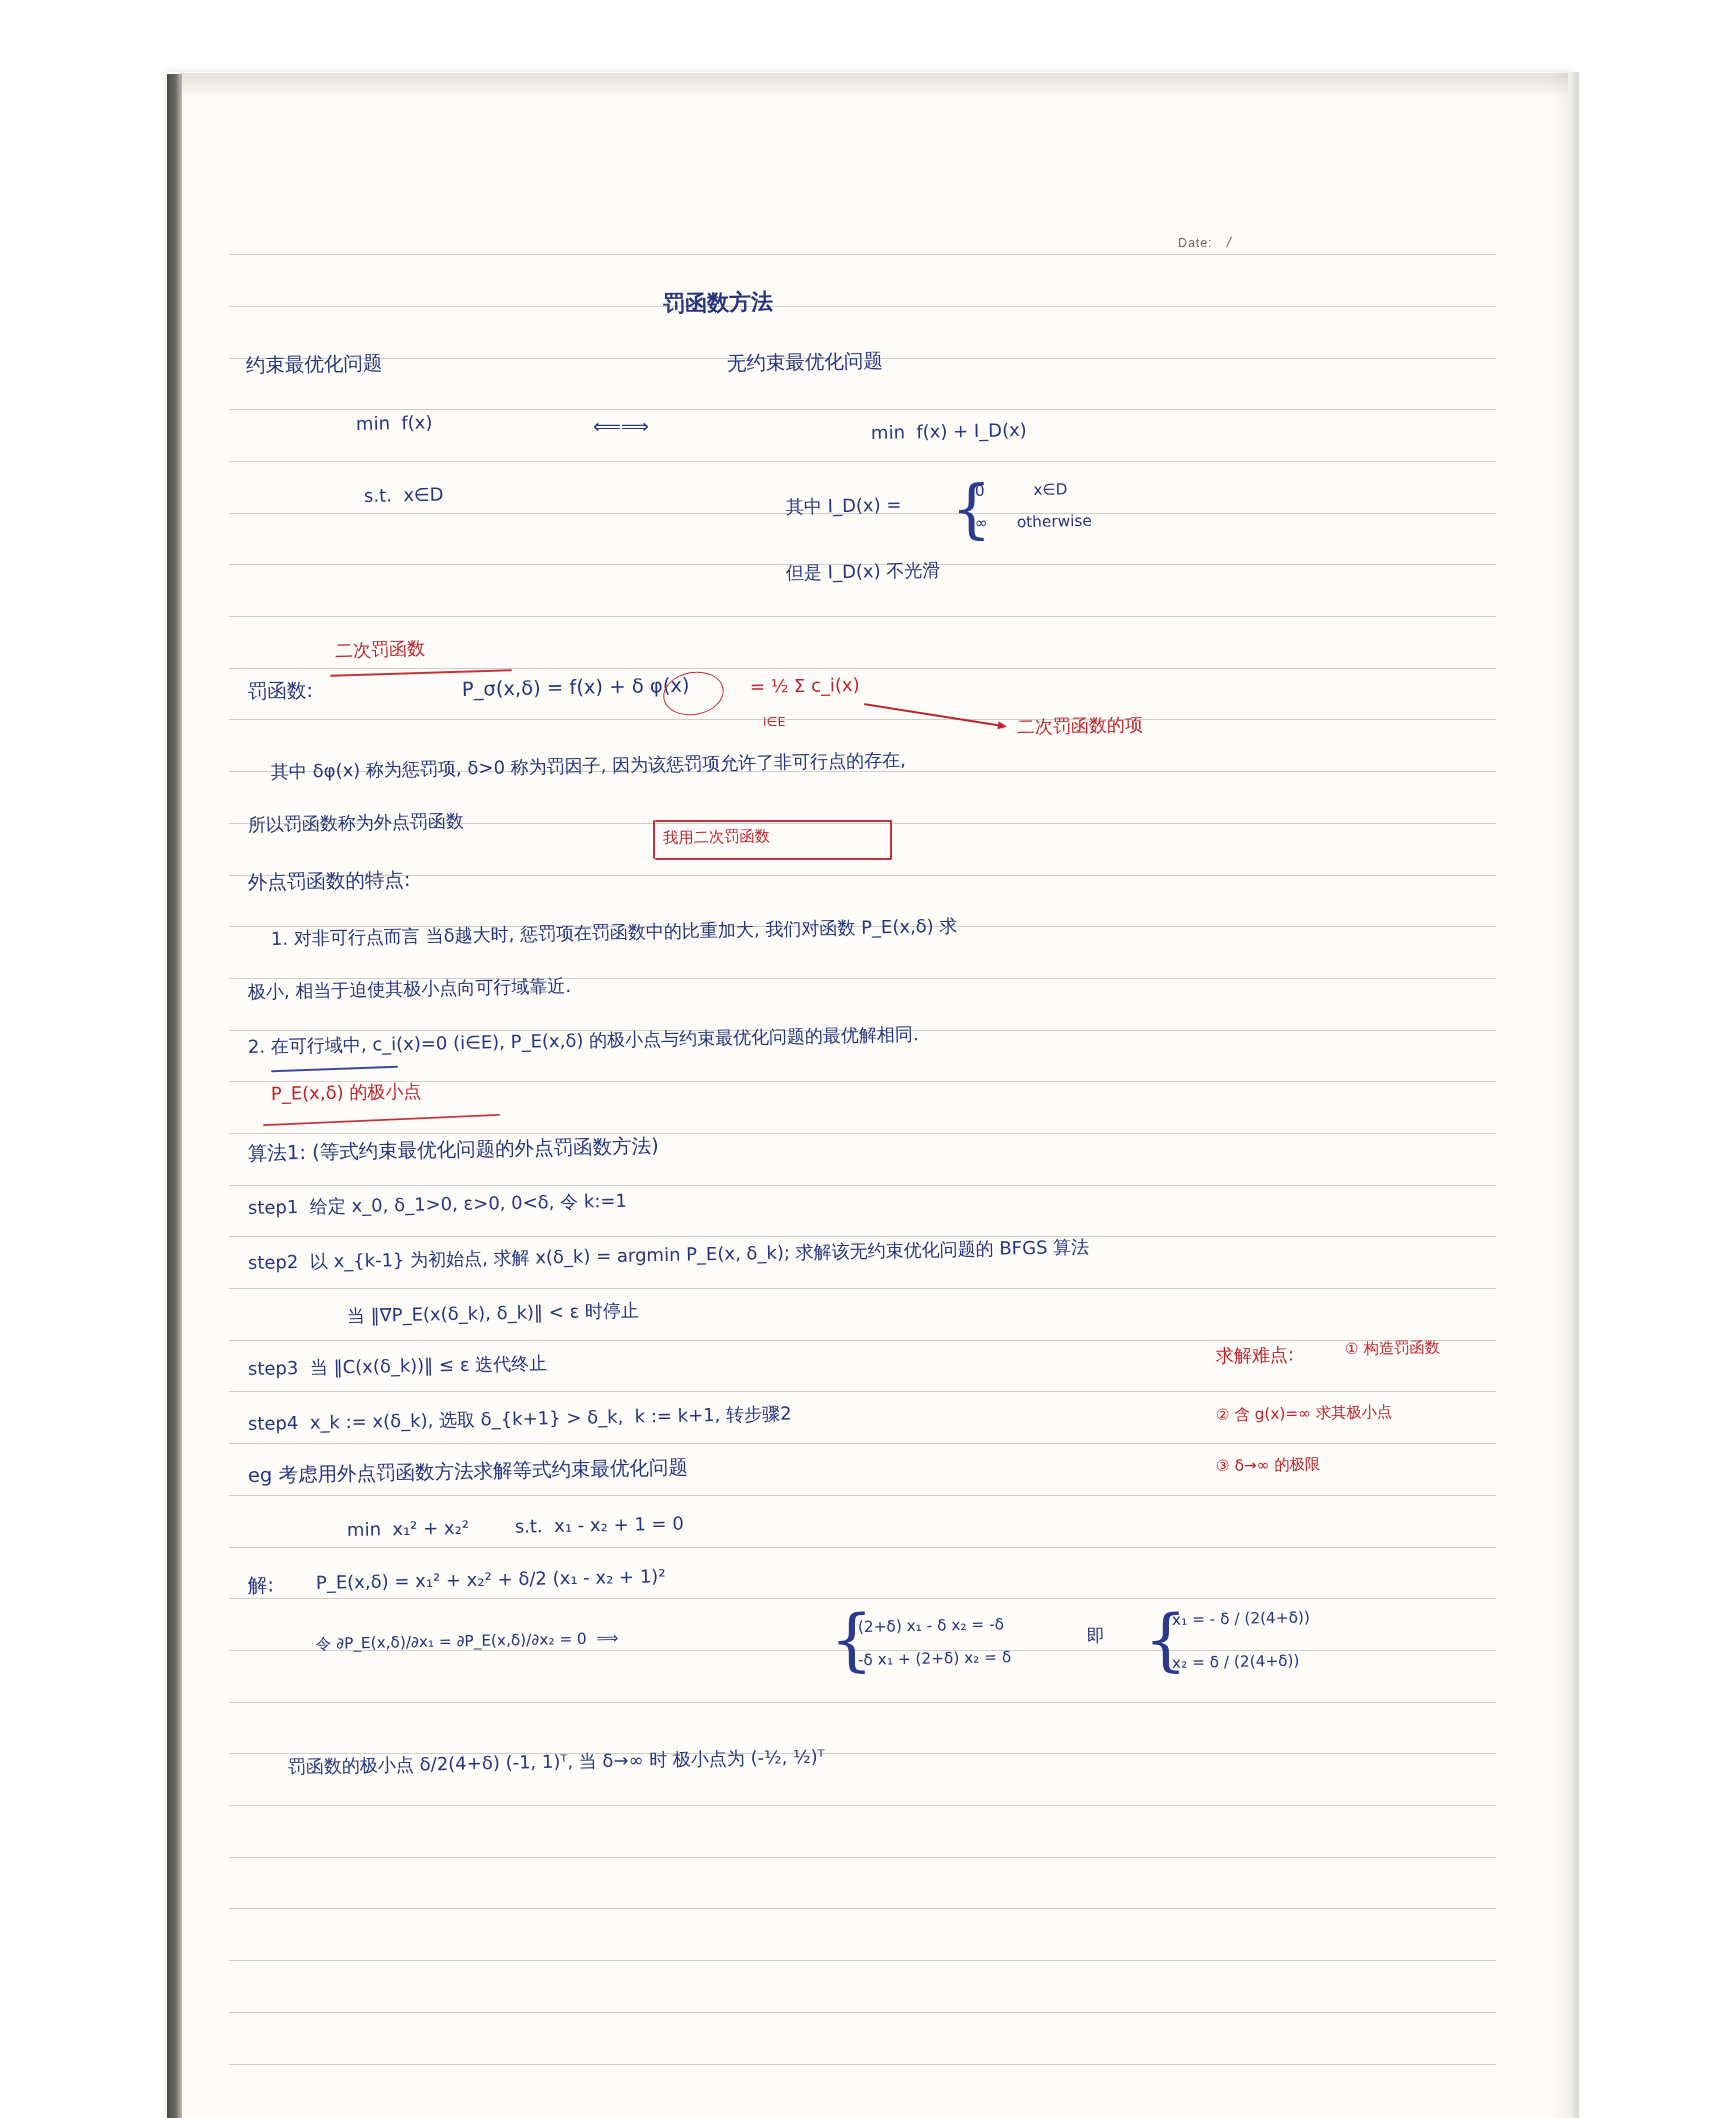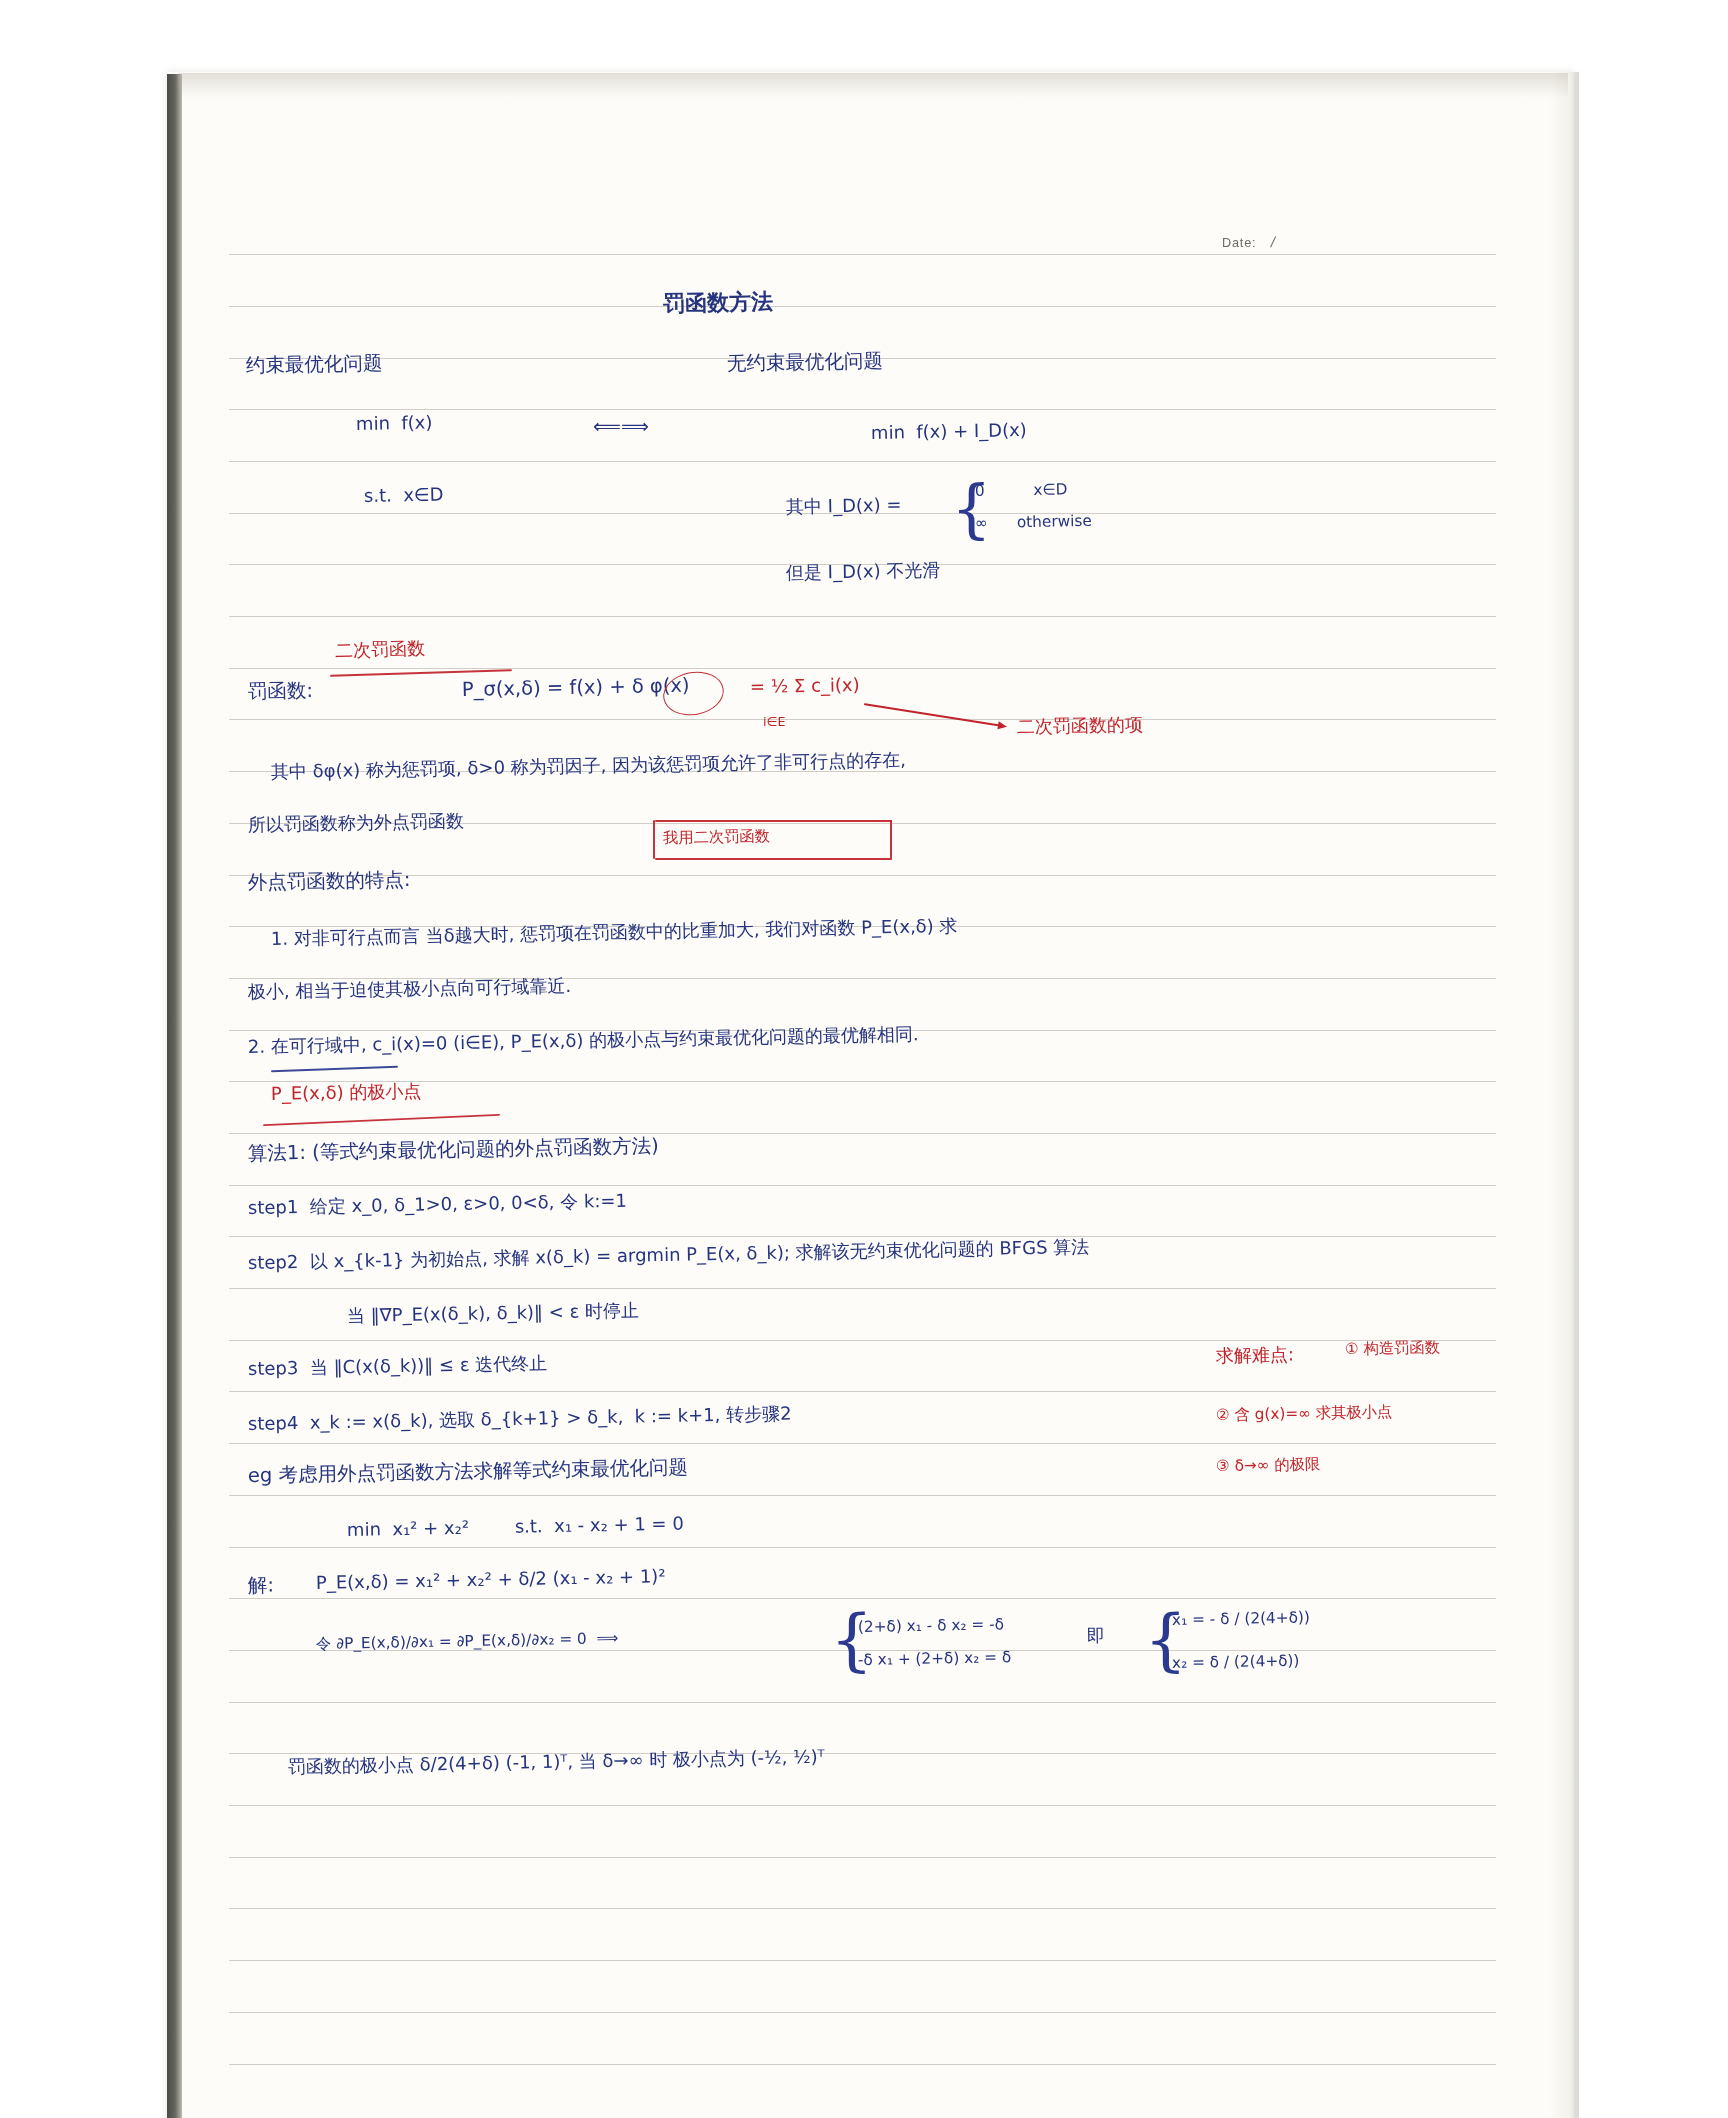--- a/index.html
+++ b/index.html
@@ -72,21 +72,20 @@
     position: absolute;
     left: 1178px;
     top: 234px;
     width: 305px;
     display: flex;
     align-items: flex-end;
     gap: 14.4px;
     font-size: 12.7px;
     color: #6d6b63;
     letter-spacing: 0.8px;
-    margin-left: 44px;
   }
   #date-slash {
     color: #6d6b63;
     font-size: 14.4px;
     transform: skewX(-12deg);
   }
 
   
   .hw {
     position: absolute;

